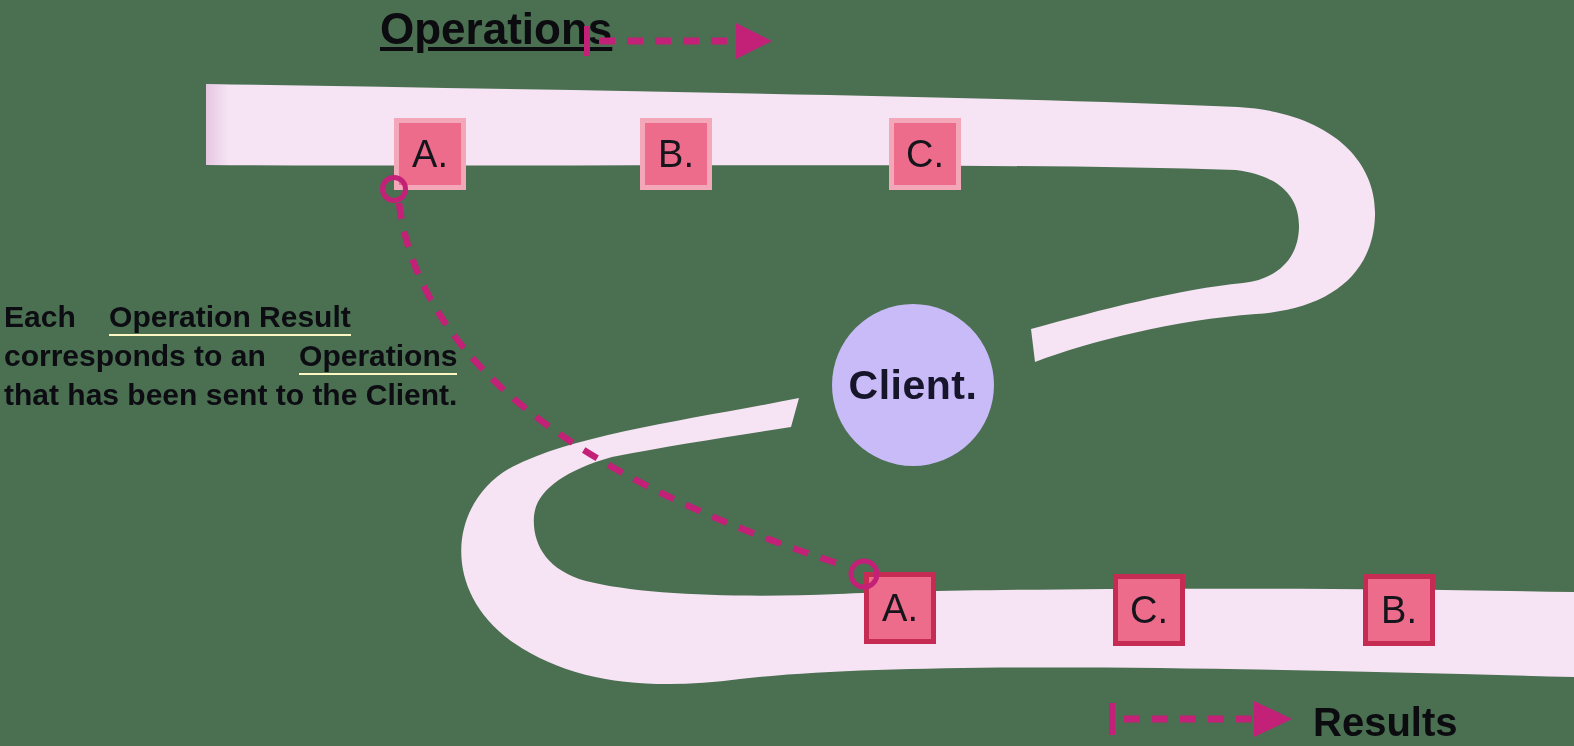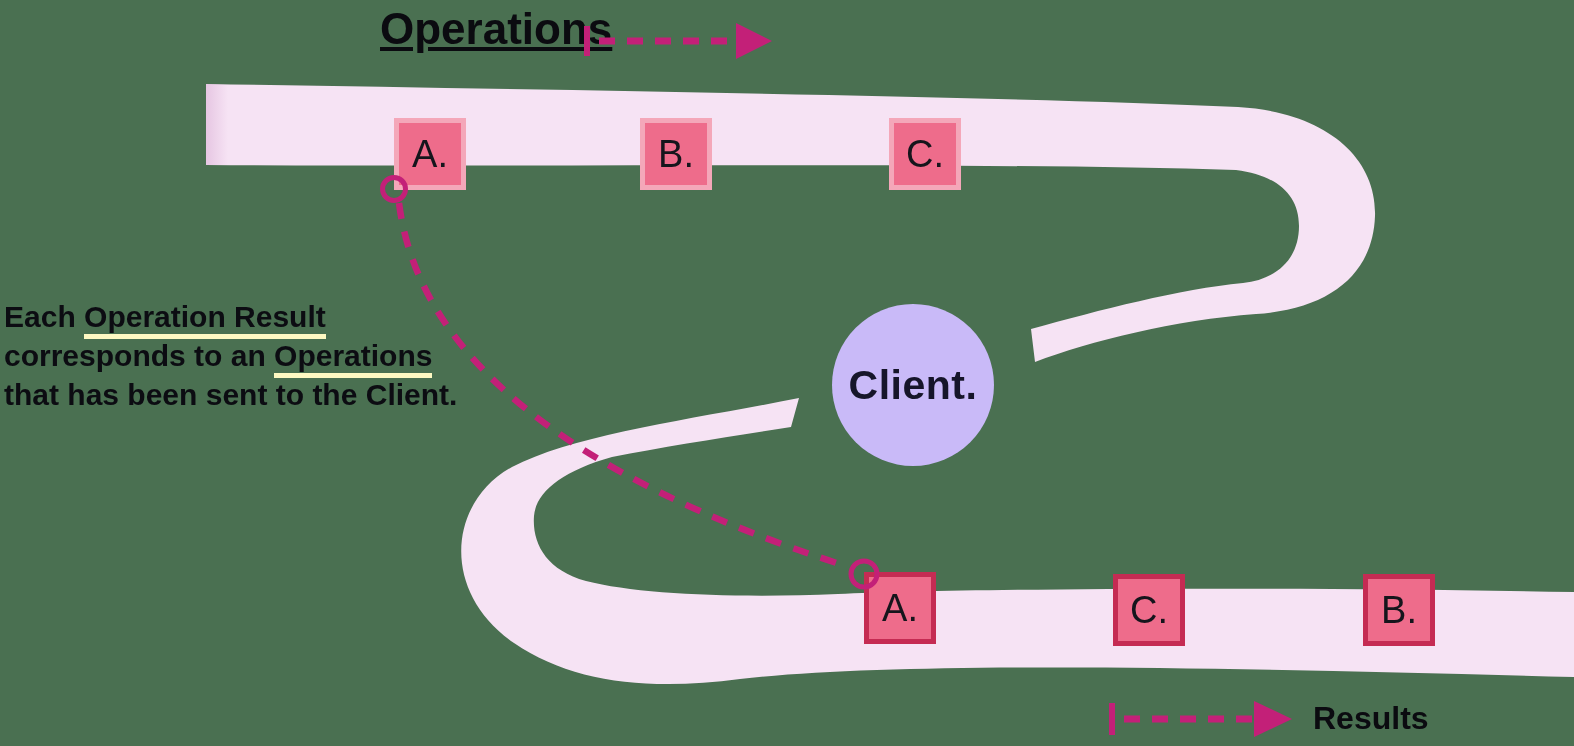--- a/index.html
+++ b/index.html
@@ -21,34 +21,35 @@
   }
   .ribbon { fill: #F6E3F4; }
 
   .arrow-label {
     position: absolute;
     font-weight: bold;
     color: #0B0B10;
     white-space: nowrap;
   }
   #operations-label { left: 380px; top: 4px; font-size: 44px; text-decoration: underline; }
-  #results-label   { left: 1313px; top: 700px; font-size: 32px; }
+  #results-label   { left: 1313px; top: 700px; font-size: 40px; }
 
   #note {
     position: absolute;
     left: 4px; top: 297px;
     width: 520px;
     font-size: 30px;
     font-weight: bold;
     line-height: 39px;
     color: #0C0C12;
   }
   #note .key {
-    border-bottom: 5px solid #fef9c3;
+    border-bottom: 2px solid #fef9c3;
     padding-bottom: 1px;
+    margin-left: 25px;
   }
 
   #client-circle {
     position: absolute;
     left: 832px; top: 304px;
     width: 162px; height: 162px;
     border-radius: 50%;
     background: #C9BAF8;
     display: flex;
     align-items: center;

